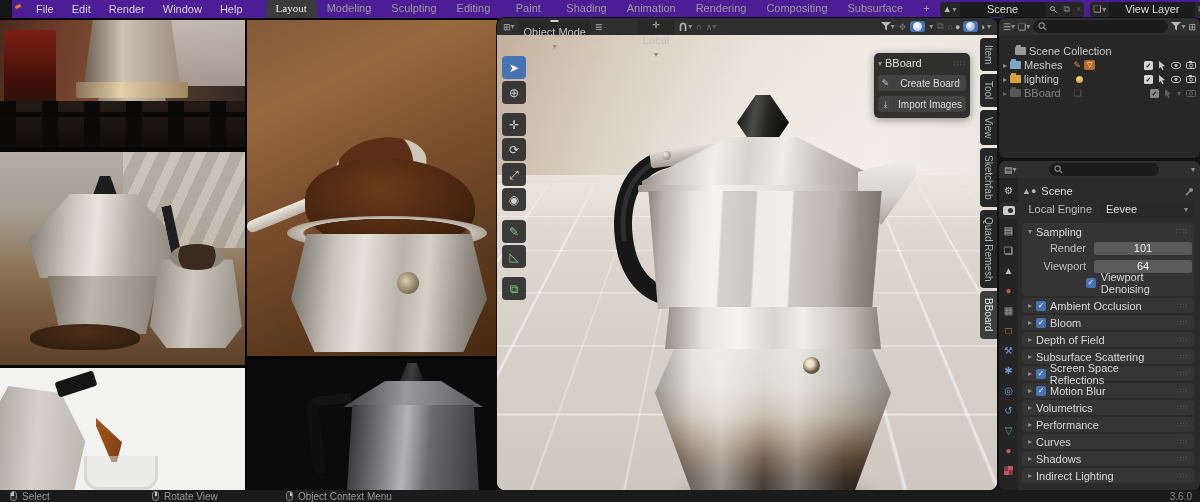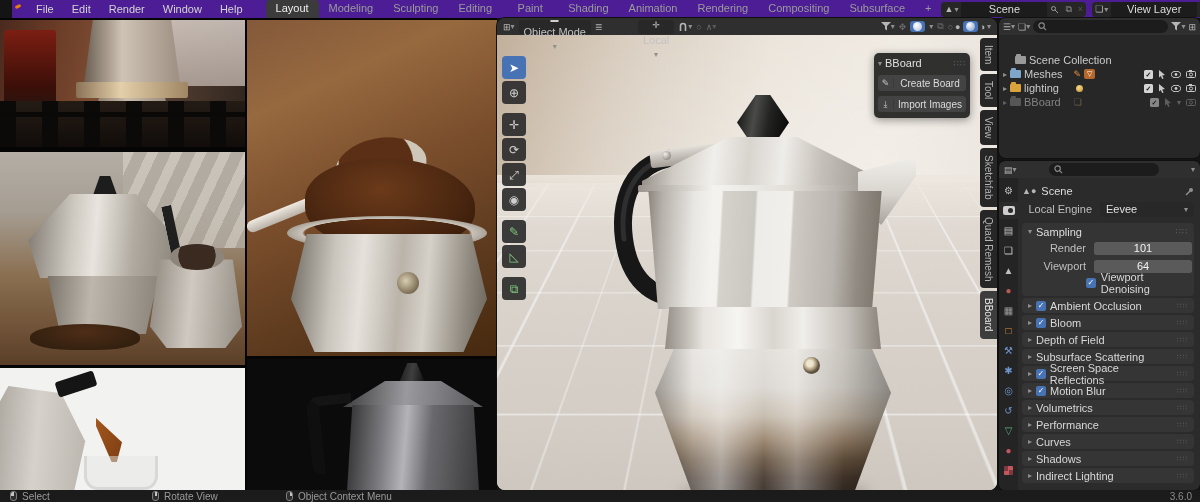--- a/index.html
+++ b/index.html
@@ -10,21 +10,21 @@
   
   #topbar { position:absolute; left:12px; top:0; width:1200px; height:18px; background:#4c1d95;
     display:flex; align-items:center;text-align:center; }
   .blogo { width:13px; height:13px; margin:0 8px 0 7px; border-radius:50%;
     background:radial-gradient(circle at 62% 40%, #fff 0 2px, #e87d0d 2.6px 100%); position:relative; }
   .blogo::before{content:""; position:absolute; left:-4px; top:2px; width:6px;height:3px;background:#e87d0d;
     border-radius:2px; transform:rotate(-25deg);}
   .menu-item { padding:0 9px; color:#d4d4d4; height:18px; line-height:18px; }
   #wstabs { display:flex; margin-left:14px; height:18px; align-items:flex-end; }
   .wstab { padding:2px 10px 3px; color:#9b9b9b; border-radius:4px 4px 0 0; line-height:13px; }
-  .wstab.active { background:#3b3b3b; color:#efefef; }
+  .wstab.active { background:#3b3b3b; color:#efefef;font-family:Liberation Serif, serif; }
   #topbar-right { margin-left:auto; display:flex; align-items:center; gap:6px; padding-right:4px; }
   .tb-widget { display:flex; align-items:center; background:#262626; border-radius:4px; height:15px; }
   .tb-widget .wicon { padding:0 3px; color:#bbb; font-size:9px; display:flex; align-items:center; gap:1px;}
   .tb-widget .wfield { background:#1c1c1c; height:15px; line-height:15px; padding:0 6px; min-width:86px; color:#ddd; }
   .tb-widget .wbtn { color:#8f8f8f; padding:0 3px; font-size:9px; }
   .dim { opacity:.45; }
 
   
   #refboard { position:absolute; left:0; top:18px; width:497px; height:472px; background:#050505; overflow:hidden; }
   .rimg { position:absolute; overflow:hidden; }
@@ -409,21 +409,21 @@
         <span></span>
       </span>
       <span class="hicon">
         <svg class="mini" width="10" height="9" viewBox="0 0 10 9">
             <path d="M0 0 H10 L6 4 V8.5 L4 7 V4 Z" fill="#b5b5b5"></path>
           </svg>
         <span class="chev">▾</span>
       </span>
       <span class="hicon">⊞</span>
     </div>
-    <div class="ol-row" style="margin-top:18px;">
+    <div class="ol-row" style="margin-top:9px;">
       <span class="colbox" style="margin-left:12px;"></span>
       <span>Scene Collection</span>
     </div>
     <div class="ol-row">
       <span class="chev">▸</span>
       <span class="colbox" style="background:#7fa6c9;"></span>
       <span>Meshes</span>
       <span style="color:#e8913a;font-size:9px;margin-left:8px;">✎</span>
       <span class="badge">▽</span>
       <span class="rgt">

